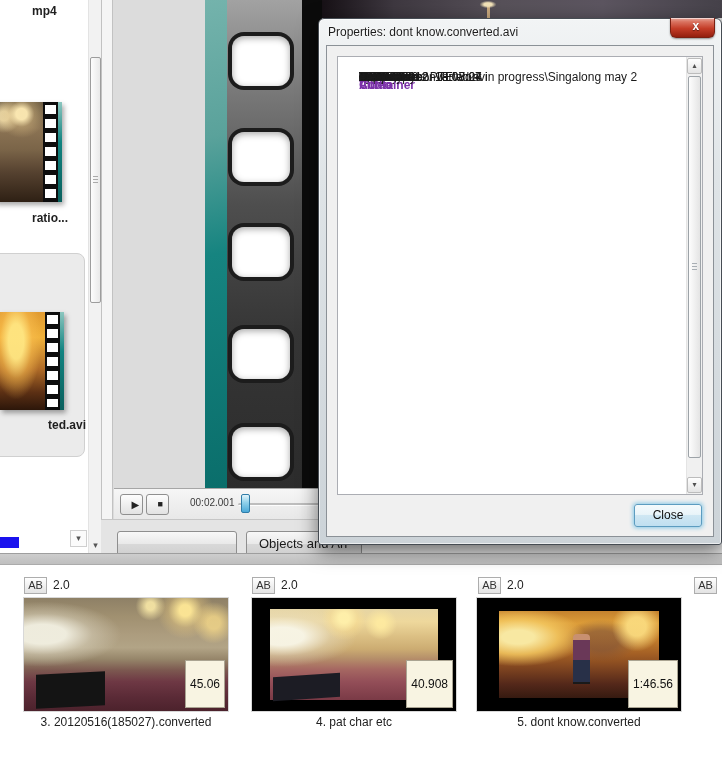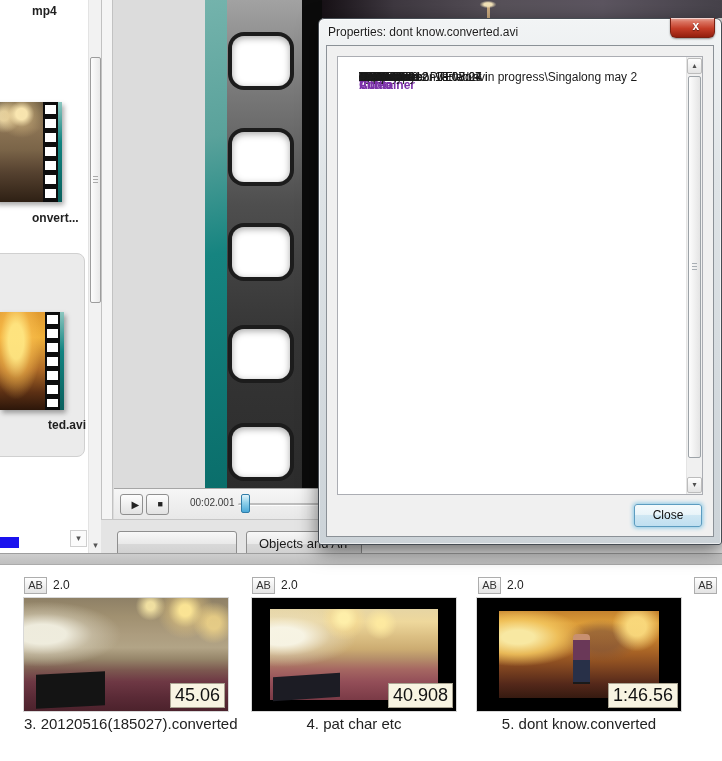--- a/index.html
+++ b/index.html
@@ -91,22 +91,22 @@
 
   
   .timeline{left:0;top:565px;width:722px;height:196px;background:#fff;}
   .ab-badge{top:12px;width:23px;height:17px;border:1px solid #adadad;
      background:linear-gradient(#ffffff,#e3e3e3);font-size:11px;color:#333;
      text-align:center;line-height:15px;}
   .zoom-lbl{top:13px;font-size:12px;color:#222;}
   .thumb{top:33px;width:204px;height:113px;background:#000;box-shadow:0 0 0 1px #d8d8d8;}
   .inner-img{position:absolute;}
   .time-chip{right:3px;bottom:3px;background:#f8f4e2;border:1px solid #aaa492;
-     font-size:18px;color:#111;padding:1px 4px;white-space:nowrap;}
-  .sl-caption{top:150px;width:204px;text-align:center;font-size:15px;color:#222;white-space:nowrap;}
+     font-size:12px;color:#111;padding:16px 4px;white-space:nowrap;}
+  .sl-caption{top:150px;width:204px;text-align:center;font-size:12px;color:#222;white-space:nowrap;}
 
   .s3{left:24px;}  .s3t{left:24px;} .s3z{left:53px;}
   .s4{left:252px;} .s4t{left:252px;} .s4z{left:281px;}
   .s5{left:477px;} .s5t{left:478px;} .s5z{left:507px;}
   .s6b{left:694px;}
 
   .sceneA{left:0;top:0;right:0;bottom:0;background:
      radial-gradient(circle at 79% 11%,rgba(255,232,150,.95) 0 3%,rgba(250,215,130,.3) 9%,transparent 15%),
      radial-gradient(circle at 62% 7%,rgba(255,238,170,.85) 0 2.5%,transparent 9%),
      radial-gradient(circle at 93% 22%,rgba(255,225,140,.7) 0 3%,transparent 10%),
@@ -173,21 +173,21 @@
   <div class="main-bg"></div>
 
   <div class="left-panel">
     <div class="lp-cap cap-top">mp4</div>
 
     <div class="film-thumb ft1">
       <div class="ft-img"></div>
       <div class="ft-teal"></div>
       <div class="ft-perf"></div>
     </div>
-    <div class="lp-cap cap-mid">onvert...</div>
+    <div class="lp-cap cap-mid">ratio...</div>
 
     <div class="sel-box"></div>
     <div class="film-thumb ft2">
       <div class="ft-img"></div>
       <div class="ft-teal"></div>
       <div class="ft-perf"></div>
     </div>
     <div class="lp-cap cap-sel">ted.avi</div>
 
     <div class="lp-progress"></div>

